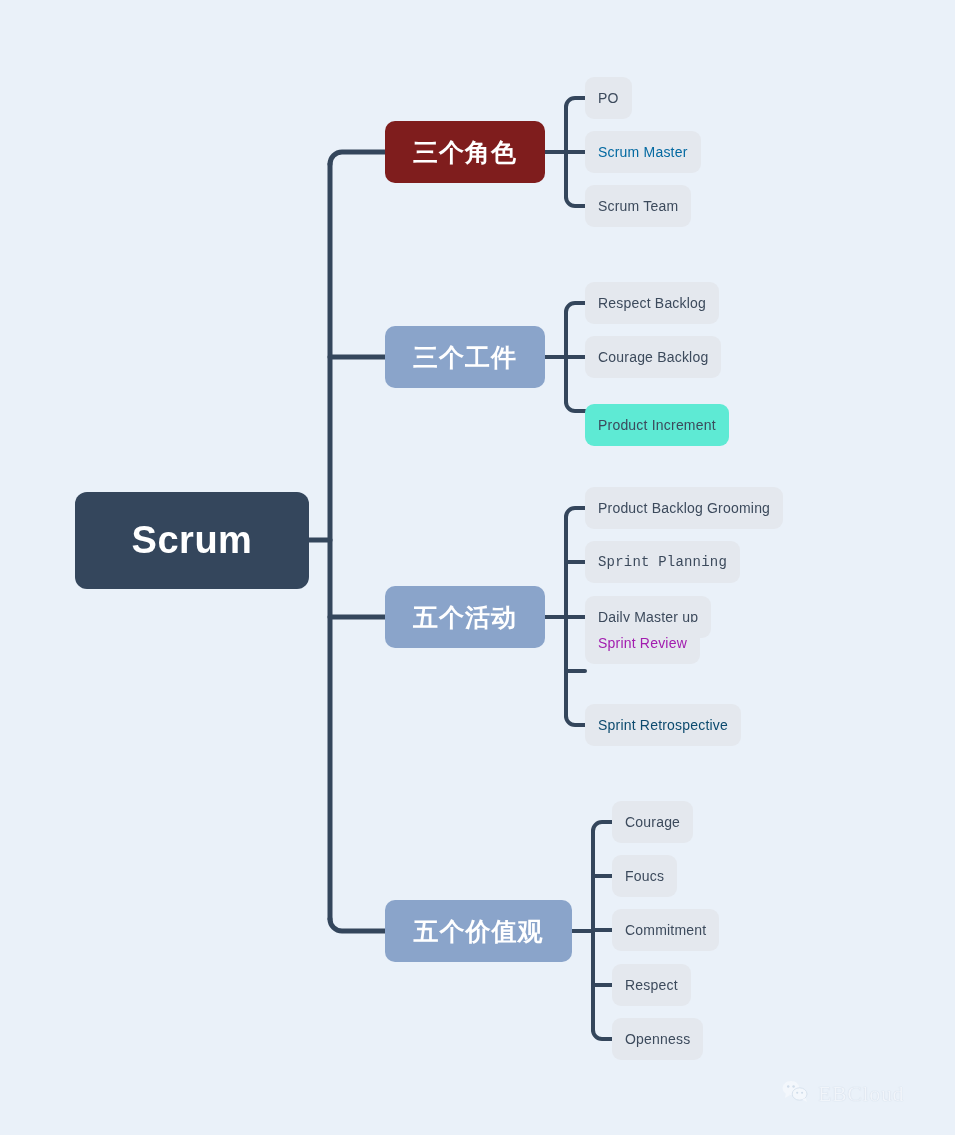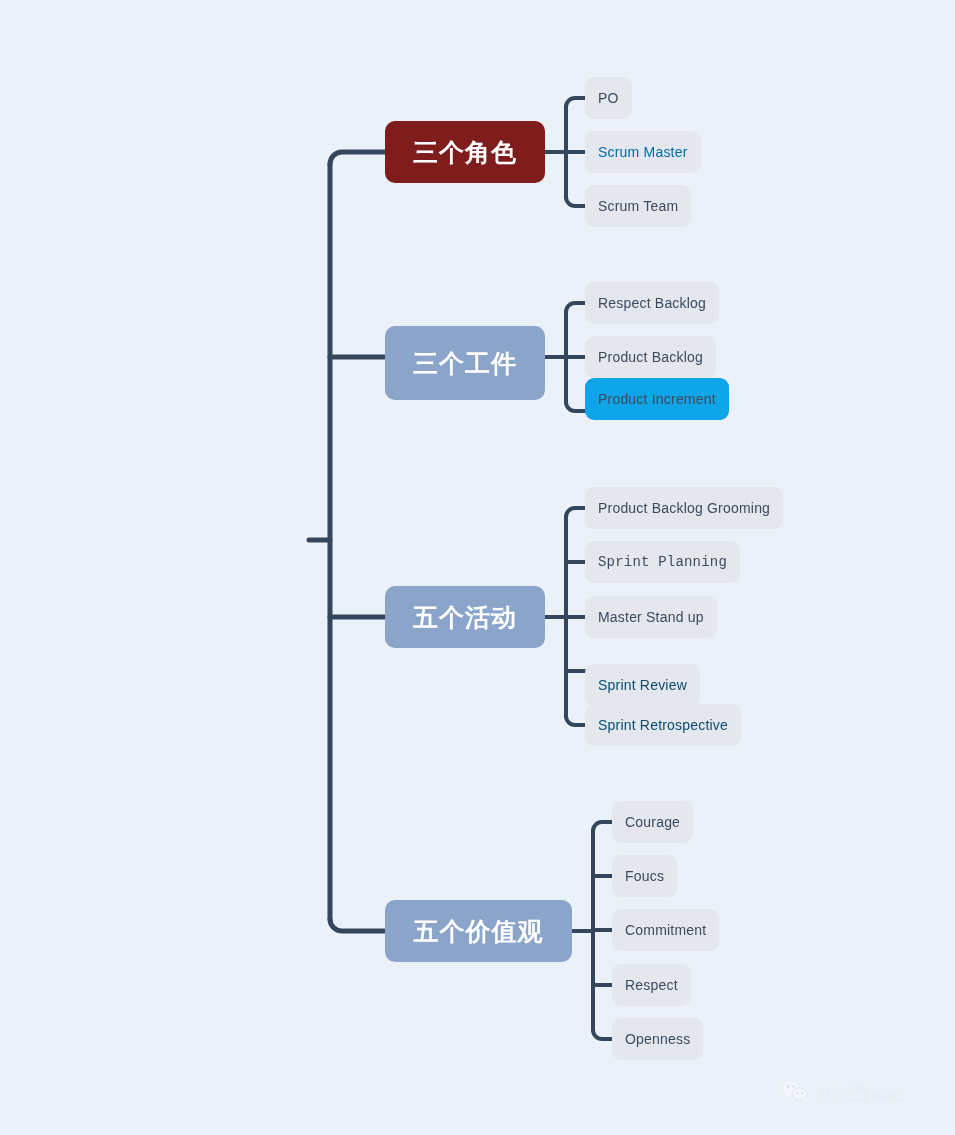--- a/index.html
+++ b/index.html
@@ -107,35 +107,36 @@
       <path d="M 330 919 A 12 12 0 0 0 342 931 H 385" fill="none" stroke="#34465c" stroke-width="5" stroke-linecap="round"></path>
       <path d="M 572 931 H 593" fill="none" stroke="#34465c" stroke-width="4" stroke-linecap="round"></path>
       <path d="M 593 831 V 1030" fill="none" stroke="#34465c" stroke-width="4" stroke-linecap="round"></path>
       <path d="M 593 831 A 9 9 0 0 1 602 822 H 612" fill="none" stroke="#34465c" stroke-width="4" stroke-linecap="round"></path>
       <path d="M 593 876 H 612" fill="none" stroke="#34465c" stroke-width="4" stroke-linecap="round"></path>
       <path d="M 593 930 H 612" fill="none" stroke="#34465c" stroke-width="4" stroke-linecap="round"></path>
       <path d="M 593 985 H 612" fill="none" stroke="#34465c" stroke-width="4" stroke-linecap="round"></path>
       <path d="M 593 1030 A 9 9 0 0 0 602 1039 H 612" fill="none" stroke="#34465c" stroke-width="4" stroke-linecap="round"></path>
     </svg>
 
+  <div class="node root-node" style="left: 75px; top: 492px; width: 234px; height: 97px; background: rgb(52, 70, 92); color: rgb(255, 255, 255);">Scrum</div>
 
   <div id="branch-layer">
       <div class="node branch-node" style="left: 385px; top: 121px; width: 160px; height: 62px; background: #7f1d1d; color: rgb(255, 255, 255);">三个角色</div>
       <div class="node leaf-node" style="left: 585px; top: 77px; height: 42px; background: rgb(228, 232, 238); color: rgb(60, 74, 92);">PO</div>
       <div class="node leaf-node" style="left: 585px; top: 131px; height: 42px; background: rgb(228, 232, 238); color: #0369a1;">Scrum Master</div>
       <div class="node leaf-node" style="left: 585px; top: 185px; height: 42px; background: rgb(228, 232, 238); color: rgb(60, 74, 92);">Scrum Team</div>
-      <div class="node branch-node" style="left: 385px; top: 326px; width: 160px; height: 74px; background: rgb(138, 164, 202); color: rgb(255, 255, 255);">三个工件</div>
+      <div class="node branch-node" style="left: 385px; top: 326px; width: 160px; height: 62px; background: rgb(138, 164, 202); color: rgb(255, 255, 255);">三个工件</div>
       <div class="node leaf-node" style="left: 585px; top: 282px; height: 42px; background: rgb(228, 232, 238); color: rgb(60, 74, 92);">Respect Backlog</div>
-      <div class="node leaf-node" style="left: 585px; top: 336px; height: 42px; background: rgb(228, 232, 238); color: rgb(60, 74, 92);">Product Backlog</div>
-      <div class="node leaf-node" style="left: 585px; top: 378px; height: 42px; background: #0ea5e9; color: rgb(60, 74, 92);">Product Increment</div>
+      <div class="node leaf-node" style="left: 585px; top: 336px; height: 42px; background: rgb(228, 232, 238); color: rgb(60, 74, 92);">Courage Backlog</div>
+      <div class="node leaf-node" style="left: 585px; top: 404px; height: 42px; background: #5eead4; color: rgb(60, 74, 92);">Product Increment</div>
       <div class="node branch-node" style="left: 385px; top: 586px; width: 160px; height: 62px; background: rgb(138, 164, 202); color: rgb(255, 255, 255);">五个活动</div>
       <div class="node leaf-node" style="left: 585px; top: 487px; height: 42px; background: rgb(228, 232, 238); color: rgb(60, 74, 92);">Product Backlog Grooming</div>
       <div class="node leaf-node" style="left: 585px; top: 541px; height: 42px; background: rgb(228, 232, 238); color: rgb(60, 74, 92); font-family: Liberation Mono, monospace;">Sprint Planning</div>
-      <div class="node leaf-node" style="left: 585px; top: 596px; height: 42px; background: rgb(228, 232, 238); color: rgb(60, 74, 92);">Master Stand up</div>
-      <div class="node leaf-node" style="left: 585px; top: 664px; height: 42px; background: rgb(228, 232, 238); color: #0c4a6e;">Sprint Review</div>
+      <div class="node leaf-node" style="left: 585px; top: 596px; height: 42px; background: rgb(228, 232, 238); color: rgb(60, 74, 92);">Daily Master up</div>
+      <div class="node leaf-node" style="left: 585px; top: 622px; height: 42px; background: rgb(228, 232, 238); color: #a21caf;">Sprint Review</div>
       <div class="node leaf-node" style="left: 585px; top: 704px; height: 42px; background: rgb(228, 232, 238); color: #0c4a6e;">Sprint Retrospective</div>
       <div class="node branch-node" style="left: 385px; top: 900px; width: 187px; height: 62px; background: rgb(138, 164, 202); color: rgb(255, 255, 255);">五个价值观</div>
       <div class="node leaf-node" style="left: 612px; top: 801px; height: 42px; background: rgb(228, 232, 238); color: rgb(60, 74, 92);">Courage</div>
       <div class="node leaf-node" style="left: 612px; top: 855px; height: 42px; background: rgb(228, 232, 238); color: rgb(60, 74, 92);">Foucs</div>
       <div class="node leaf-node" style="left: 612px; top: 909px; height: 42px; background: rgb(228, 232, 238); color: rgb(60, 74, 92);">Commitment</div>
       <div class="node leaf-node" style="left: 612px; top: 964px; height: 42px; background: rgb(228, 232, 238); color: rgb(60, 74, 92);">Respect</div>
       <div class="node leaf-node" style="left: 612px; top: 1018px; height: 42px; background: rgb(228, 232, 238); color: rgb(60, 74, 92);">Openness</div>
     </div>
 
   <div class="watermark" style="left: 782px; top: 1080px;">

